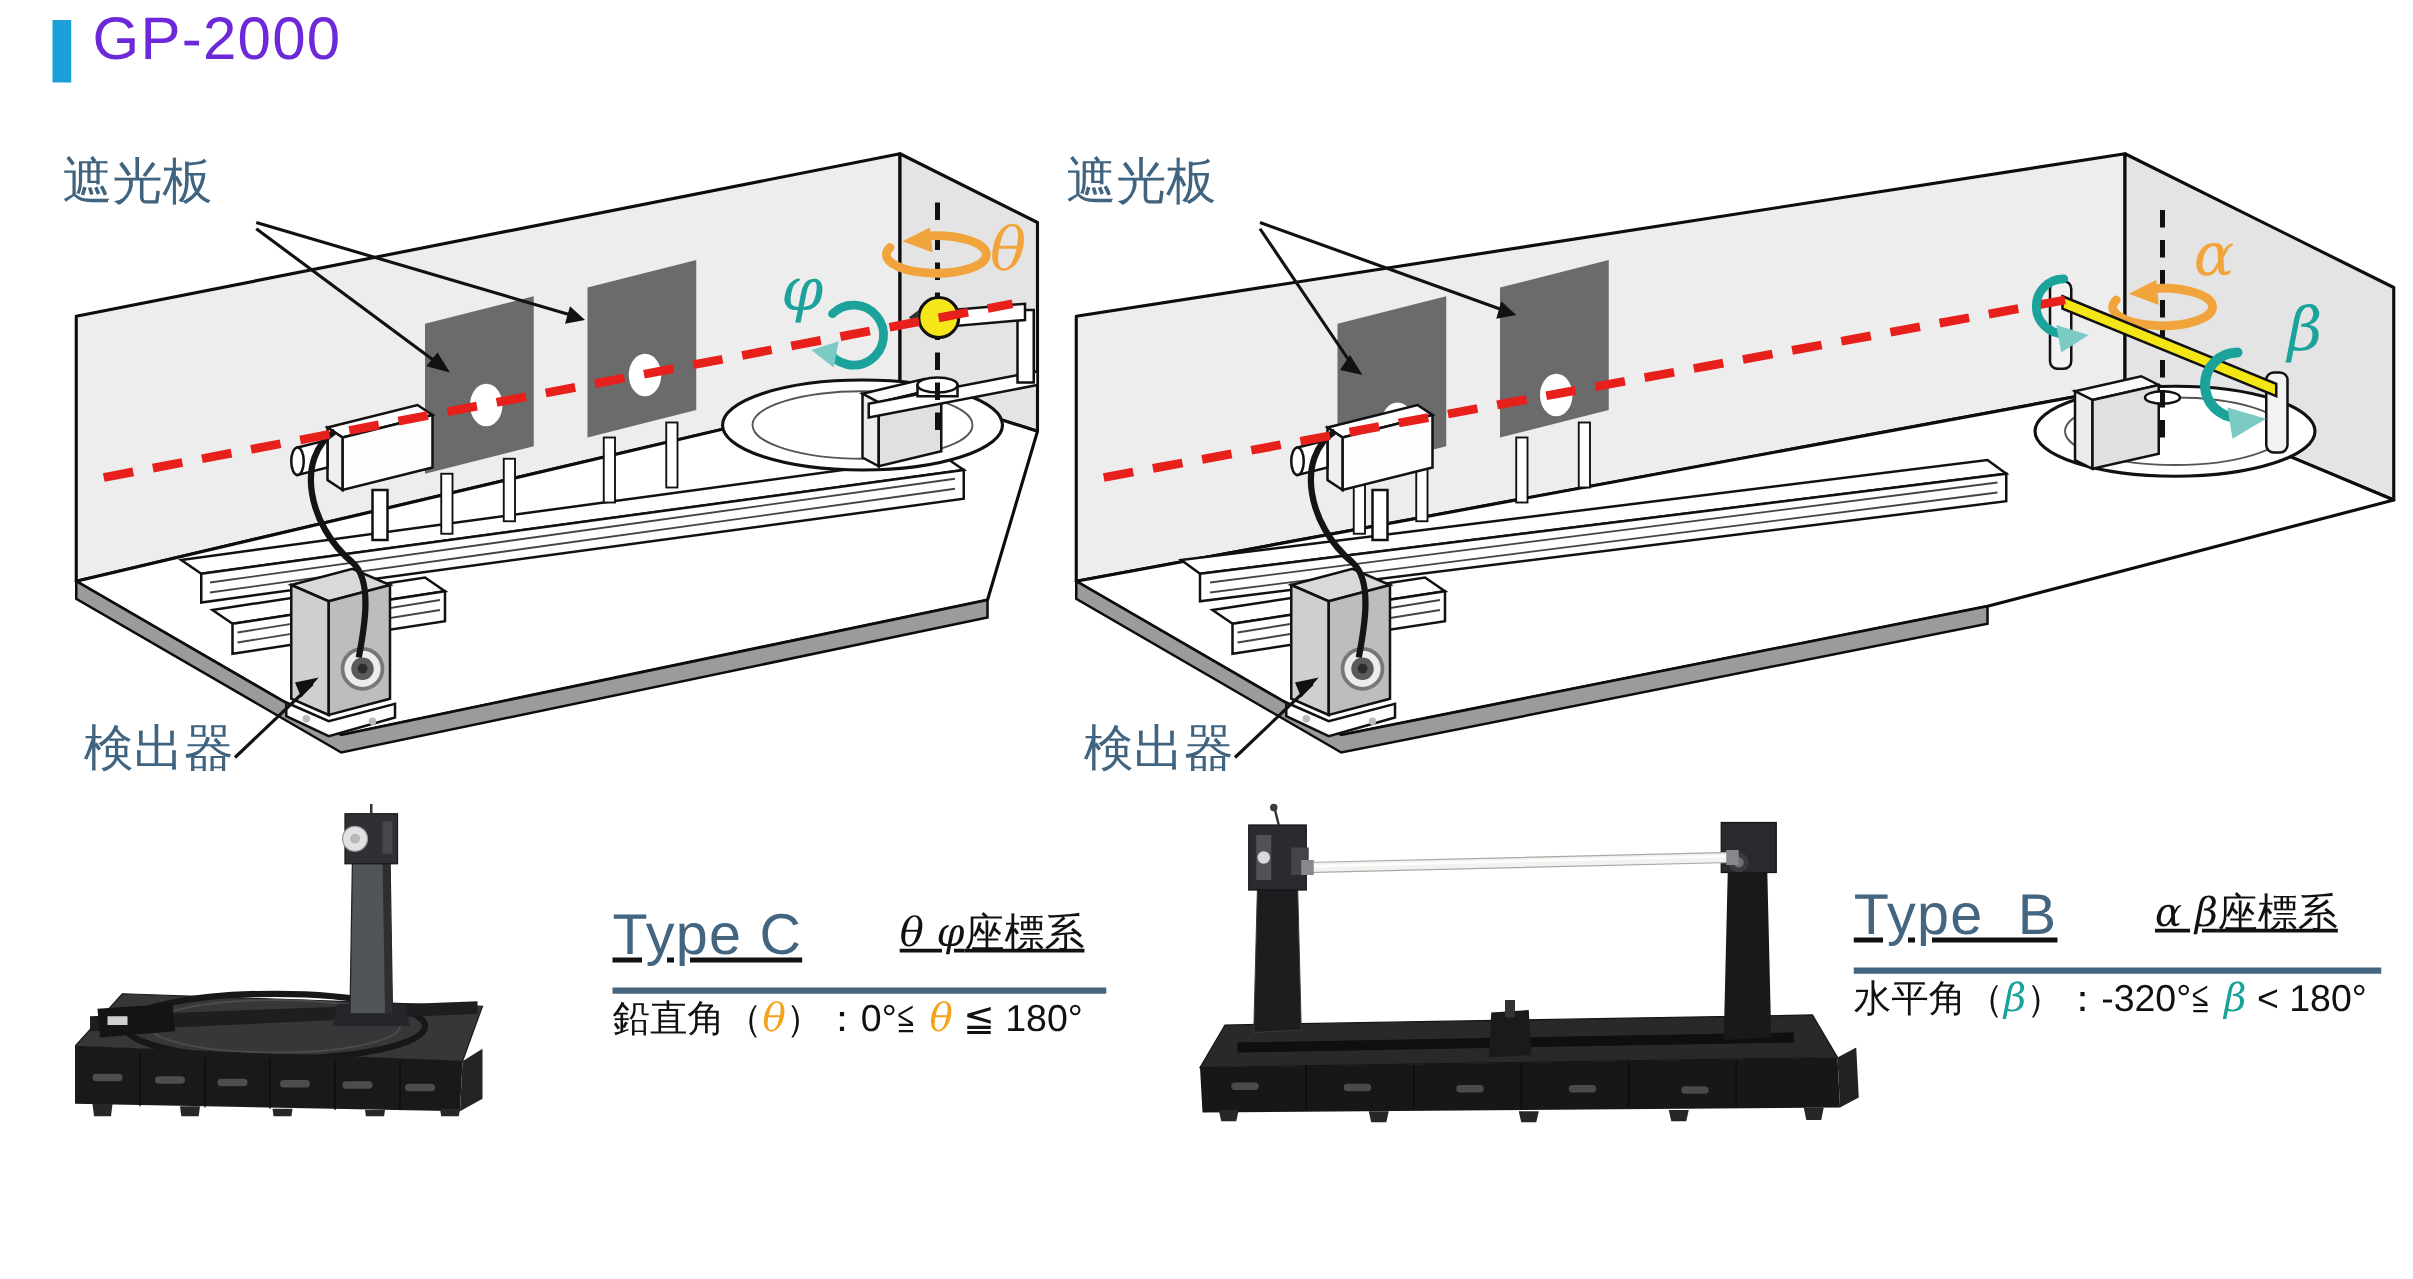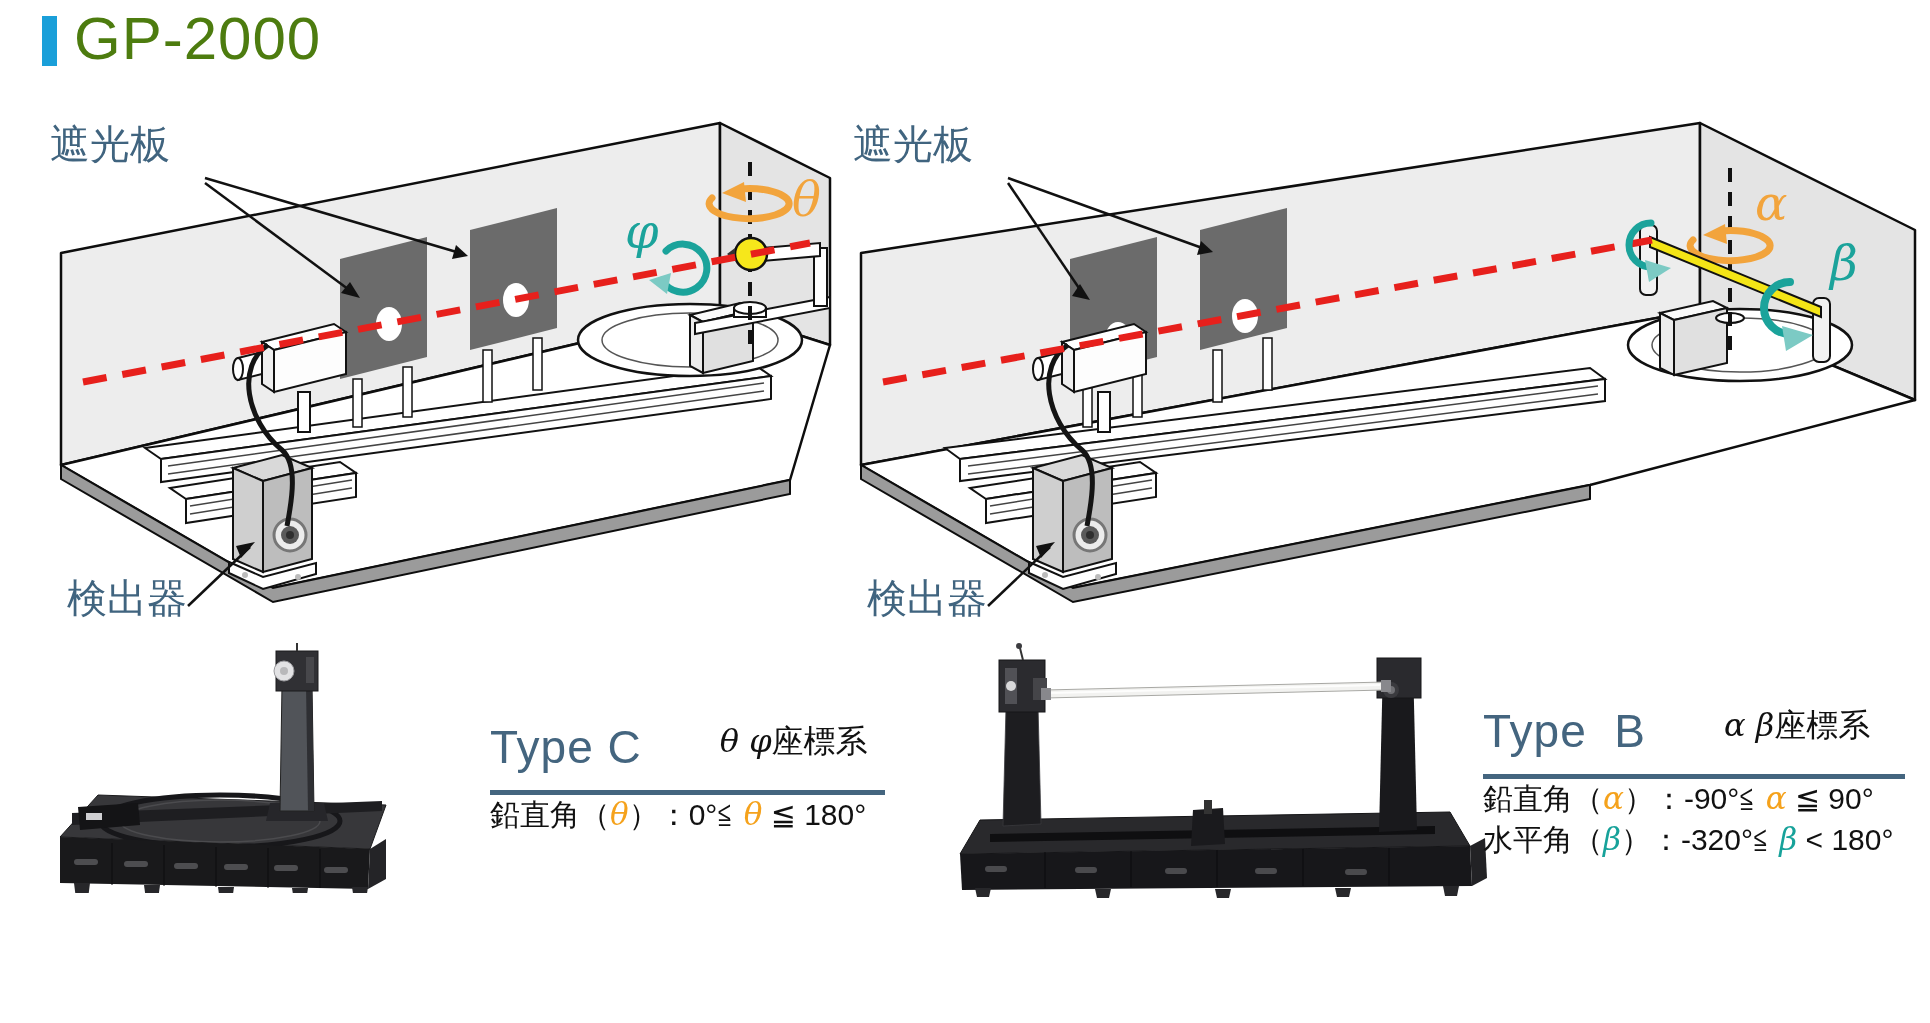--- a/index.html
+++ b/index.html
@@ -1,41 +1,41 @@
 <!DOCTYPE html>
 <html><head>
 <meta charset="utf-8">
 <style>
   html,body{margin:0;padding:0;background:#fff;}
   body{font-family:"Liberation Sans", sans-serif;}
   #canvas{position:relative;width:1930px;height:1023px;background:#fff;overflow:hidden;}
 
   
   .accent-bar{position:absolute;left:42px;top:16px;width:15px;height:50px;background:#1a9fd9;}
-  .page-title{position:absolute;left:74px;top:4px;font-size:60px;color:#4d7c0f;letter-spacing:1px;}
+  .page-title{position:absolute;left:74px;top:4px;font-size:48px;color:#6d28d9;letter-spacing:1px;}
 
   
   .diagram{position:absolute;}
   #diagram-c{left:40px;top:90px;width:795px;height:545px;}
   #diagram-b{left:845px;top:90px;width:1085px;height:545px;}
   svg text.jp-label{font-family:"Liberation Sans",sans-serif;font-size:40px;fill:#40647f;}
   svg text.greek{font-family:"DejaVu Serif",serif;font-style:italic;font-size:48px;}
   svg .orange-t{fill:#f2a43c;}
   svg .teal-t{fill:#1ba39b;}
 
   
   .photo{position:absolute;}
   #photo-c{left:60px;top:643px;width:330px;height:250px;}
   #photo-b{left:945px;top:638px;width:545px;height:260px;}
 
   
   .spec{position:absolute;color:#111;}
   #spec-c{left:490px;top:720px;width:420px;}
   #spec-b{left:1483px;top:704px;width:447px;}
-  .spec-head{display:flex;align-items:flex-start;}
+  .spec-head{display:flex;align-items:center;text-decoration:underline;}
   .spec-title{font-size:46px;color:#44657f;white-space:pre;letter-spacing:1px;}
   .spec-coord{margin-left:78px;font-size:32px;color:#111;}
   .spec-coord .coord-sym{font-family:"DejaVu Serif",serif;font-style:italic;margin-top:16px;}
   .spec-rule{height:5px;background:#44657f;margin-top:16px;}
   .spec-row{font-size:30px;white-space:pre;}
   .g-sym{font-family:"DejaVu Serif",serif;font-style:italic;font-size:31px;}
   .g-orange{color:#f5a21c;}
   .g-teal{color:#17a29a;}
 </style>
 </head>
@@ -349,17 +349,16 @@
     <div class="spec-rule" style="width:395px;"></div>
     <div class="spec-row"><span>鉛直角（</span><span class="g-sym g-orange">θ</span><span>）：0°≦ </span><span class="g-sym g-orange">θ</span><span> ≦ 180°</span></div>
   </div>
 
   <div class="spec" id="spec-b">
     <div class="spec-head">
       <span class="spec-title">Type  B</span>
       <span class="spec-coord"><span class="coord-sym">α β</span><span>座標系</span></span>
     </div>
     <div class="spec-rule" style="width:422px;"></div>
-    <div class="spec-row"><span>鉛直角（</span><span class="g-sym g-orange">α</span><span>）：-90°≦ </span><span class="g-sym g-orange">α</span><span> ≦ 90°</span></div>
     <div class="spec-row"><span>水平角（</span><span class="g-sym g-teal">β</span><span>）：-320°≦ </span><span class="g-sym g-teal">β</span><span> &lt; 180°</span></div>
   </div>
 
 </div>
 
 </body></html>

